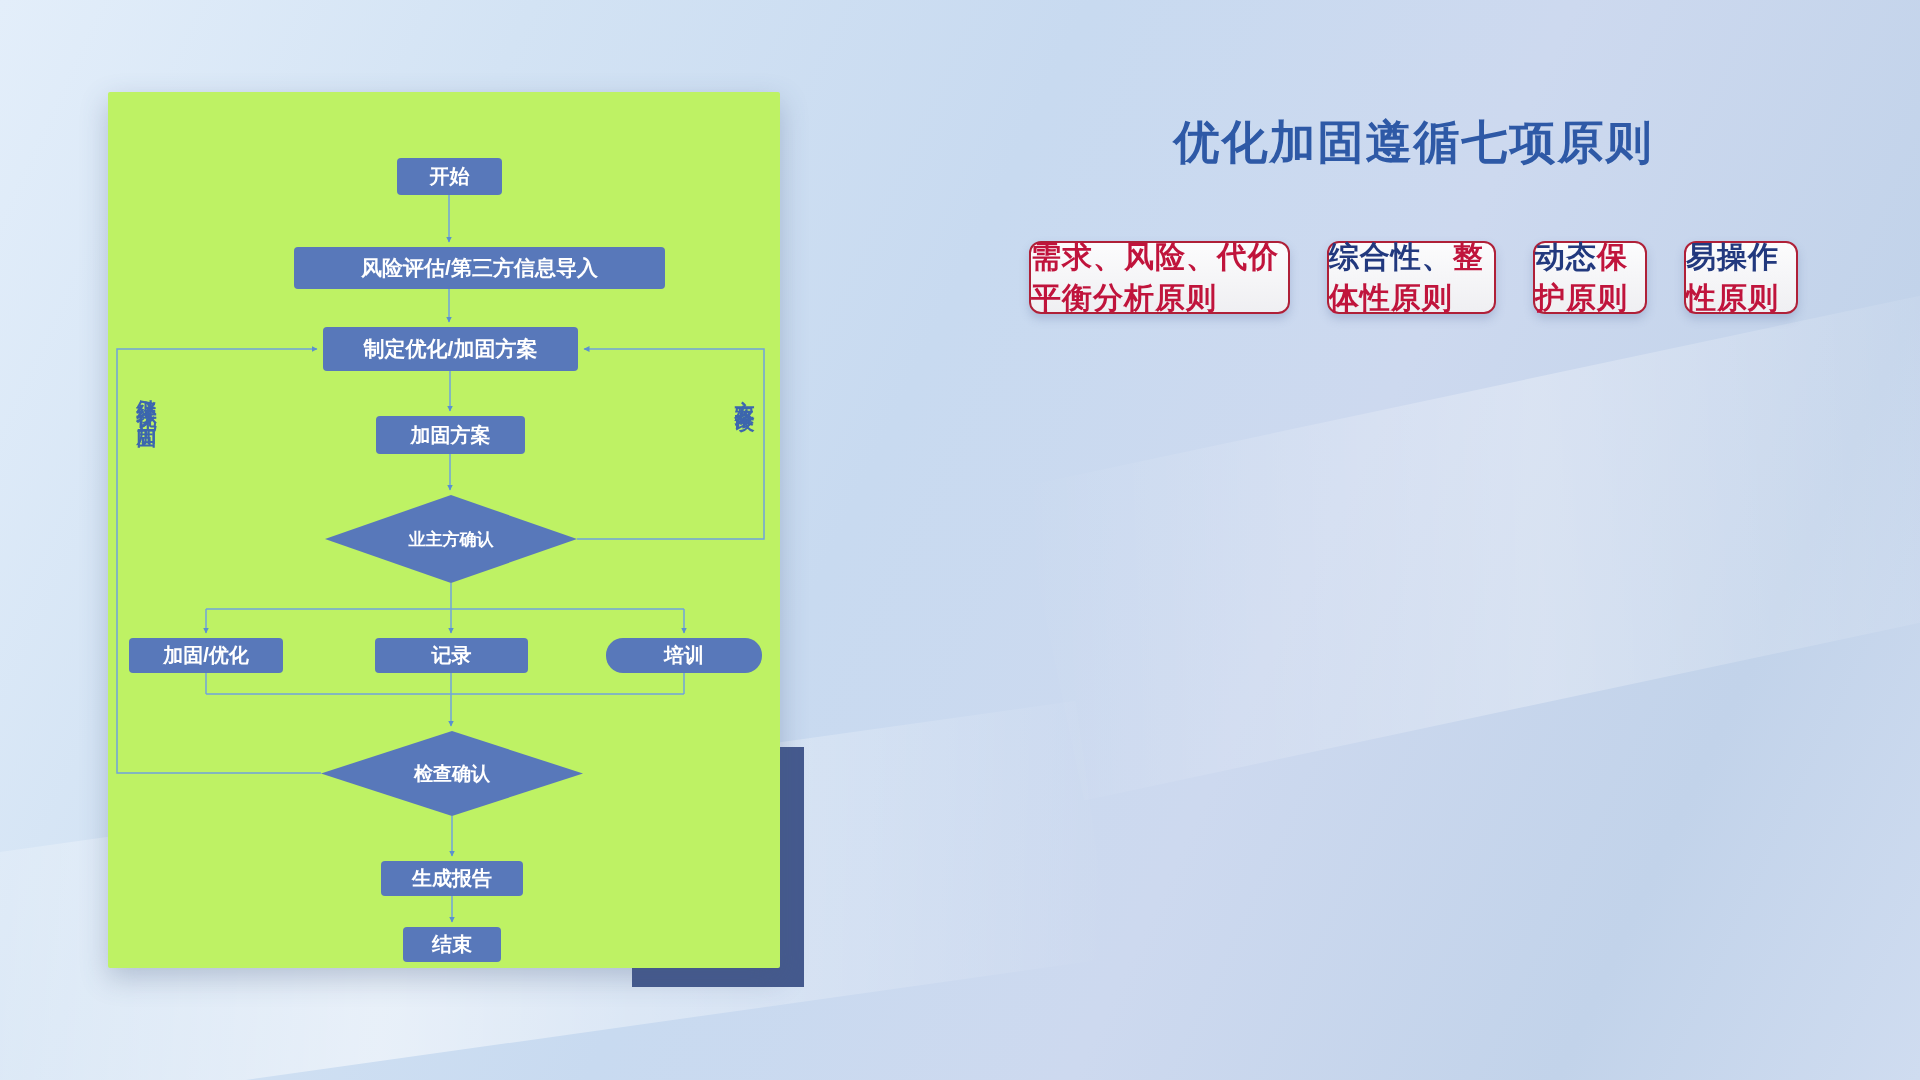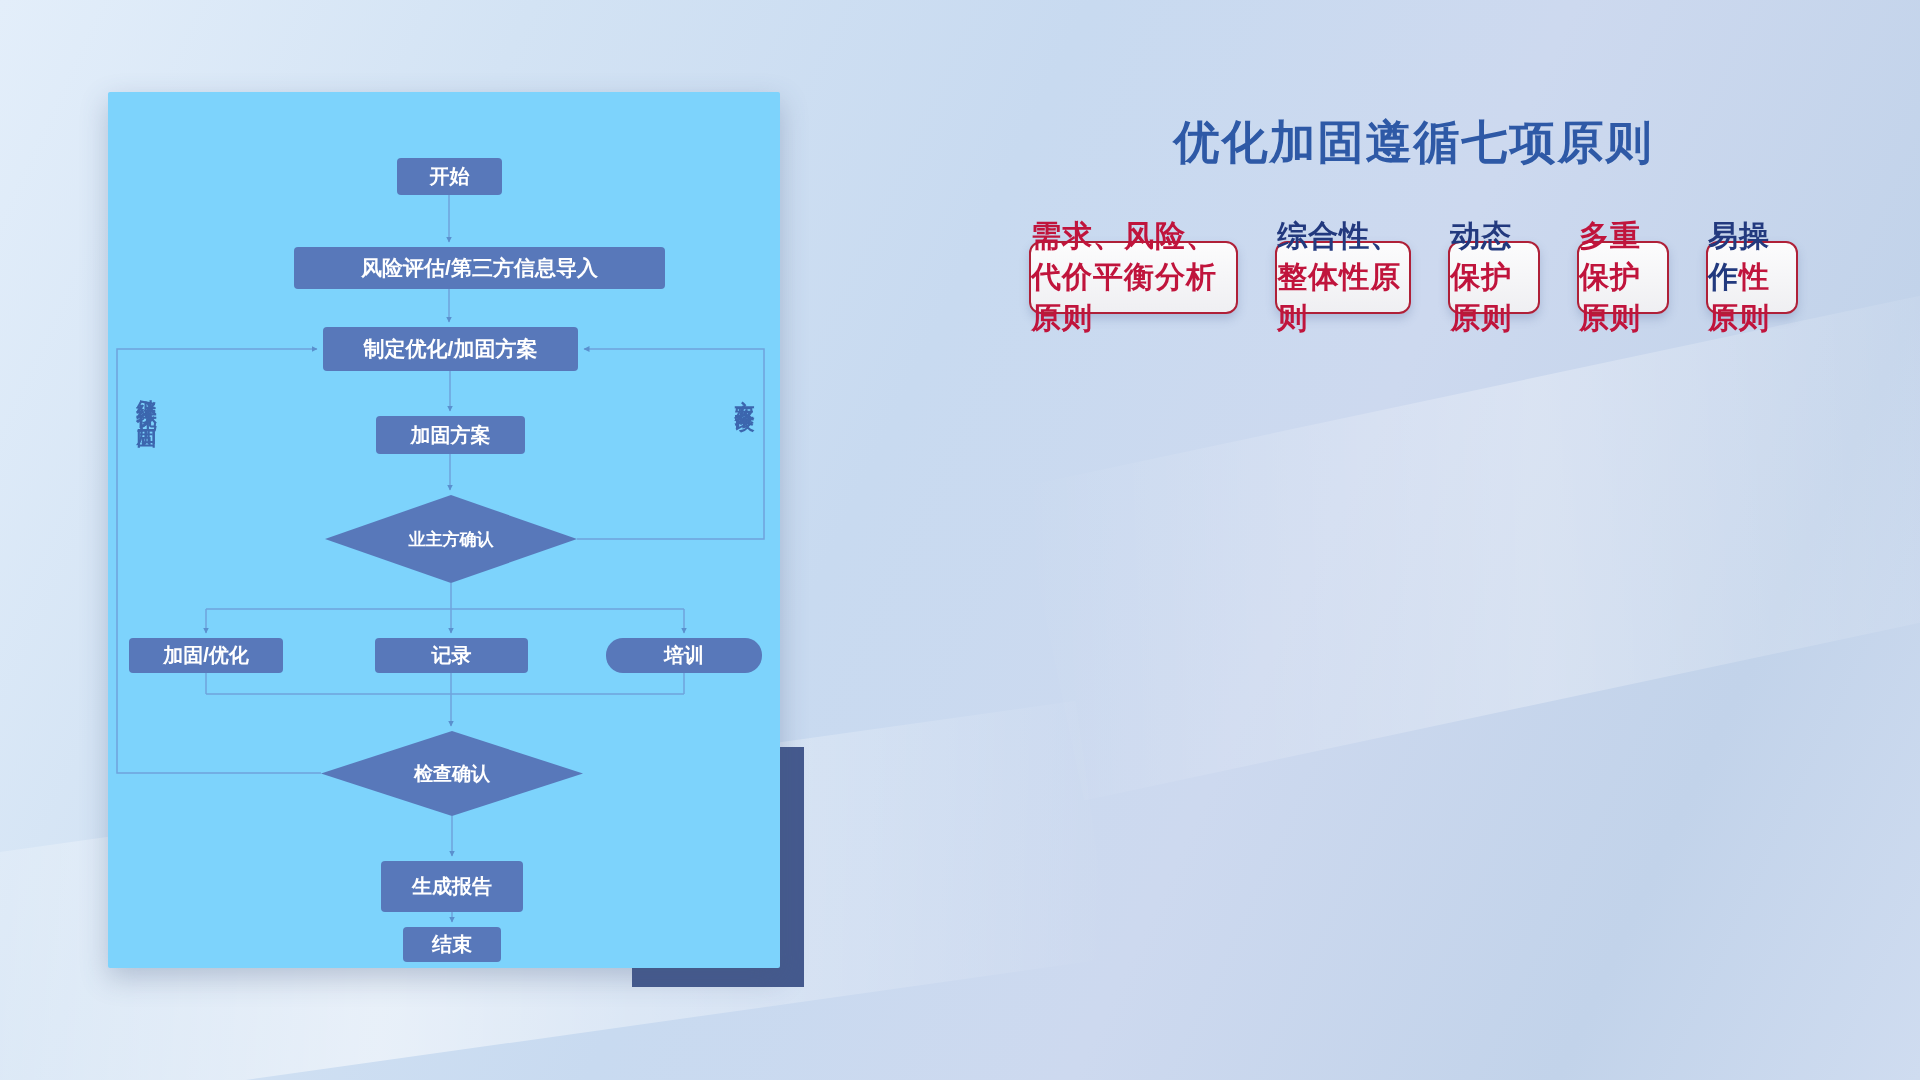--- a/index.html
+++ b/index.html
@@ -12,40 +12,40 @@
   .streak { position:absolute; pointer-events:none; }
   .streak.s1 { left:-200px; bottom:30px; width:1300px; height:260px; transform:rotate(-8deg);
     background:linear-gradient(100deg, rgba(255,255,255,0) 0%, rgba(255,255,255,0.55) 45%, rgba(255,255,255,0) 100%); }
   .streak.s2 { right:-120px; top:380px; width:1000px; height:320px; transform:rotate(-12deg);
     background:linear-gradient(100deg, rgba(255,255,255,0) 0%, rgba(255,255,255,0.30) 50%, rgba(255,255,255,0) 100%); }
 
   
   .accent-block { position:absolute; left:632px; top:747px; width:172px; height:240px; background:#455a8e; }
   .flow-card {
     position:absolute; left:108px; top:92px; width:672px; height:876px;
-    background:#7dd3fc; border-radius:2px;
+    background:#bef264; border-radius:2px;
     box-shadow: 0 10px 28px rgba(70,90,130,0.30);
   }
   .connectors { position:absolute; left:0; top:0; width:672px; height:876px; }
   .node {
     position:absolute; display:flex; align-items:center; justify-content:center;
     background:#5878ba; color:#ffffff; font-weight:bold; border-radius:4px;
     font-size:20px; text-align:center; white-space:nowrap;
   }
   .diamond { clip-path: polygon(50% 0, 100% 50%, 50% 100%, 0 50%); border-radius:0; }
   #n-start  { left:289px; top:66px;  width:105px; height:37px; }
   #n-risk   { left:186px; top:155px; width:371px; height:42px; font-size:21px; }
   #n-plan   { left:215px; top:235px; width:255px; height:44px; font-size:21px; }
   #n-submit { left:268px; top:324px; width:149px; height:38px; }
   #n-owner  { left:217px; top:403px; width:252px; height:88px; font-size:17px; }
   #n-harden { left:21px;  top:546px; width:154px; height:35px; }
   #n-record { left:267px; top:546px; width:153px; height:35px; }
   #n-train  { left:498px; top:546px; width:156px; height:35px;border-radius:17px; }
   #n-check  { left:213px; top:639px; width:262px; height:85px; font-size:19px; }
-  #n-report { left:273px; top:769px; width:142px; height:51px; }
+  #n-report { left:273px; top:769px; width:142px; height:35px; }
   #n-end    { left:295px; top:835px; width:98px;  height:35px; }
   .vlabel {
     position:absolute; writing-mode:vertical-rl; color:#3c66ae; font-weight:bold;
     font-size:20px; letter-spacing:4px; white-space:nowrap;
   }
   #lbl-left  { left:26px;  top:292px; }
   #lbl-right { left:624px; top:292px; }
 
   
   .panel-title {
@@ -127,18 +127,15 @@
   <div class="principle">
       <span class="principle-text"><span class="seg-red">需求、风险、代价平衡分析原则</span></span>
     </div>
   <div class="principle">
       <span class="principle-text"><span class="seg-navy">综合性、</span><span class="seg-red">整体性原则</span></span>
     </div>
   <div class="principle">
       <span class="principle-text"><span class="seg-navy">动态</span><span class="seg-red">保护原则</span></span>
     </div>
   <div class="principle">
-      <span class="principle-text"><span class="seg-red">多重保护原则</span></span>
-    </div>
-  <div class="principle">
       <span class="principle-text"><span class="seg-navy">易操作</span><span class="seg-red">性原则</span></span>
     </div>
 </div>
 
 </body></html>

